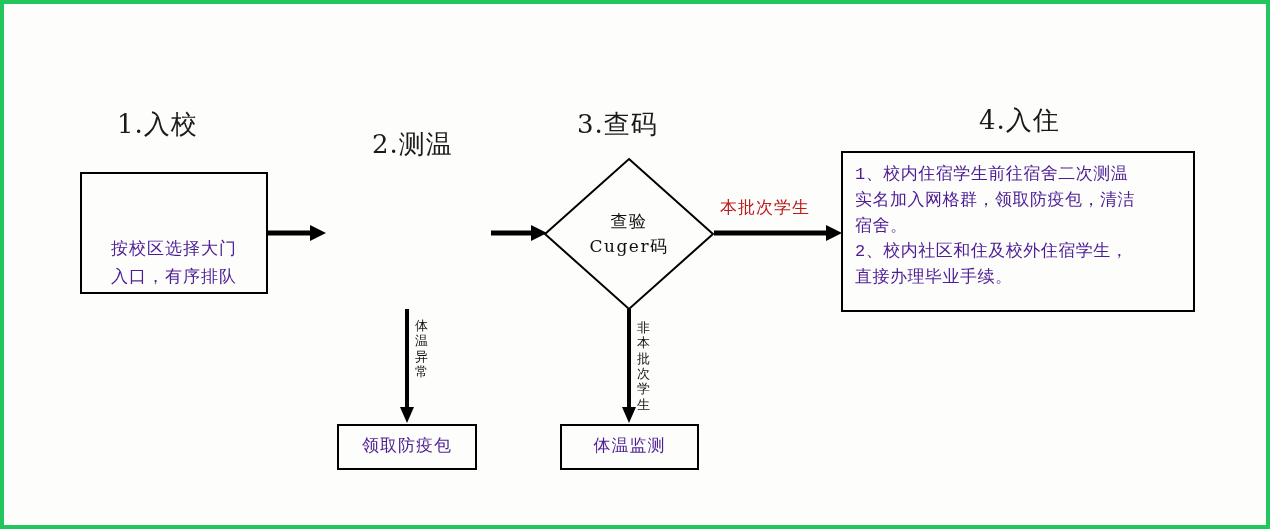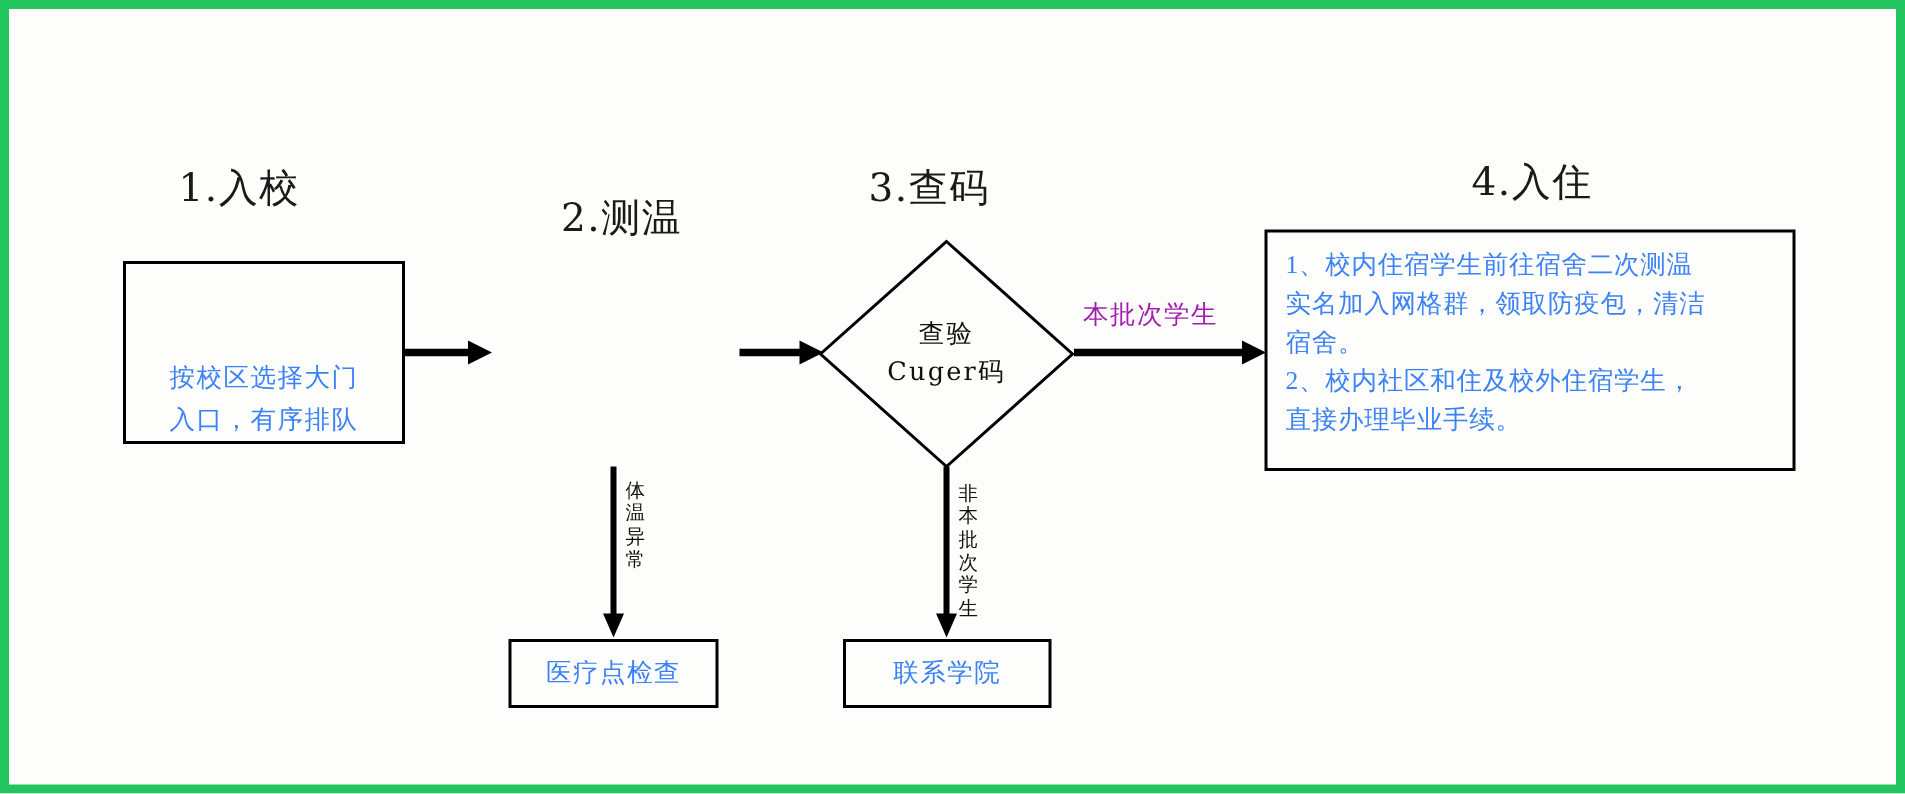--- a/index.html
+++ b/index.html
@@ -6,21 +6,21 @@
     margin: 0;
     padding: 0;
     background: #ffffff;
   }
   #canvas {
     position: relative;
     width: 1270px;
     height: 529px;
     background: #fdfdfb;
     box-sizing: border-box;
-    border: 6px solid #22c55e;
+    border: 4px solid #22c55e;
     overflow: hidden;
     font-family: "DejaVu Sans", "Liberation Sans", sans-serif;
     color: #000000;
   }
 
   
   .stage-title {
     position: absolute;
     font-size: 26px;
     line-height: 1;
@@ -35,25 +35,25 @@
     position: absolute;
     box-sizing: border-box;
     border: 2px solid #000000;
     background: transparent;
     display: flex;
     align-items: center;
     justify-content: center;
     text-align: center;
   }
   .box-text {
-    font-family: Liberation Serif, serif;
+    font-family: Liberation Mono, monospace;
     font-size: 17px;
     line-height: 1.65;
     letter-spacing: 1px;
-    color: #3b82f6;
+    color: #4c1d95;
     white-space: pre-line;
   }
 
   
   .box.info {
     display: block;
     padding: 9px 12px 6px 12px;
   }
   .box.info .box-text {
     display: block;
@@ -96,21 +96,21 @@
     overflow: visible;
   }
 
   
   .edge-label-h {
     position: absolute;
     font-family: Liberation Sans, sans-serif;
     font-size: 17px;
     letter-spacing: 1px;
     white-space: nowrap;
-    color: #a21caf;
+    color: #b91c1c;
   }
   .edge-label-v {
     position: absolute;
     font-family: "DejaVu Serif", "Liberation Serif", serif;
     font-size: 13px;
     line-height: 1.18;
     letter-spacing: 0px;
     color: #111111;
     width: 15px;
     text-align: center;
@@ -168,26 +168,26 @@
 直接办理毕业手续。</span>
   </div>
 
   <svg class="conn" style="left:396px; top:305px;" width="16" height="115">
     <line x1="7" y1="0" x2="7" y2="100" stroke="#000" stroke-width="4"></line>
     <polygon points="0,98 14,98 7,114" fill="#000"></polygon>
   </svg>
   <div class="edge-label-v" style="left:410px; top:314px;">体温异常</div>
 
   <div class="box" style="left:333px; top:420px; width:140px; height:46px;">
-    <span class="box-text">医疗点检查</span>
+    <span class="box-text">领取防疫包</span>
   </div>
 
   <svg class="conn" style="left:618px; top:305px;" width="16" height="115">
     <line x1="7" y1="0" x2="7" y2="100" stroke="#000" stroke-width="4"></line>
     <polygon points="0,98 14,98 7,114" fill="#000"></polygon>
   </svg>
   <div class="edge-label-v" style="left:632px; top:316px;">非本批次学生</div>
 
   <div class="box" style="left:556px; top:420px; width:139px; height:46px;">
-    <span class="box-text">联系学院</span>
+    <span class="box-text">体温监测</span>
   </div>
 
 </div>
 
 </body></html>

